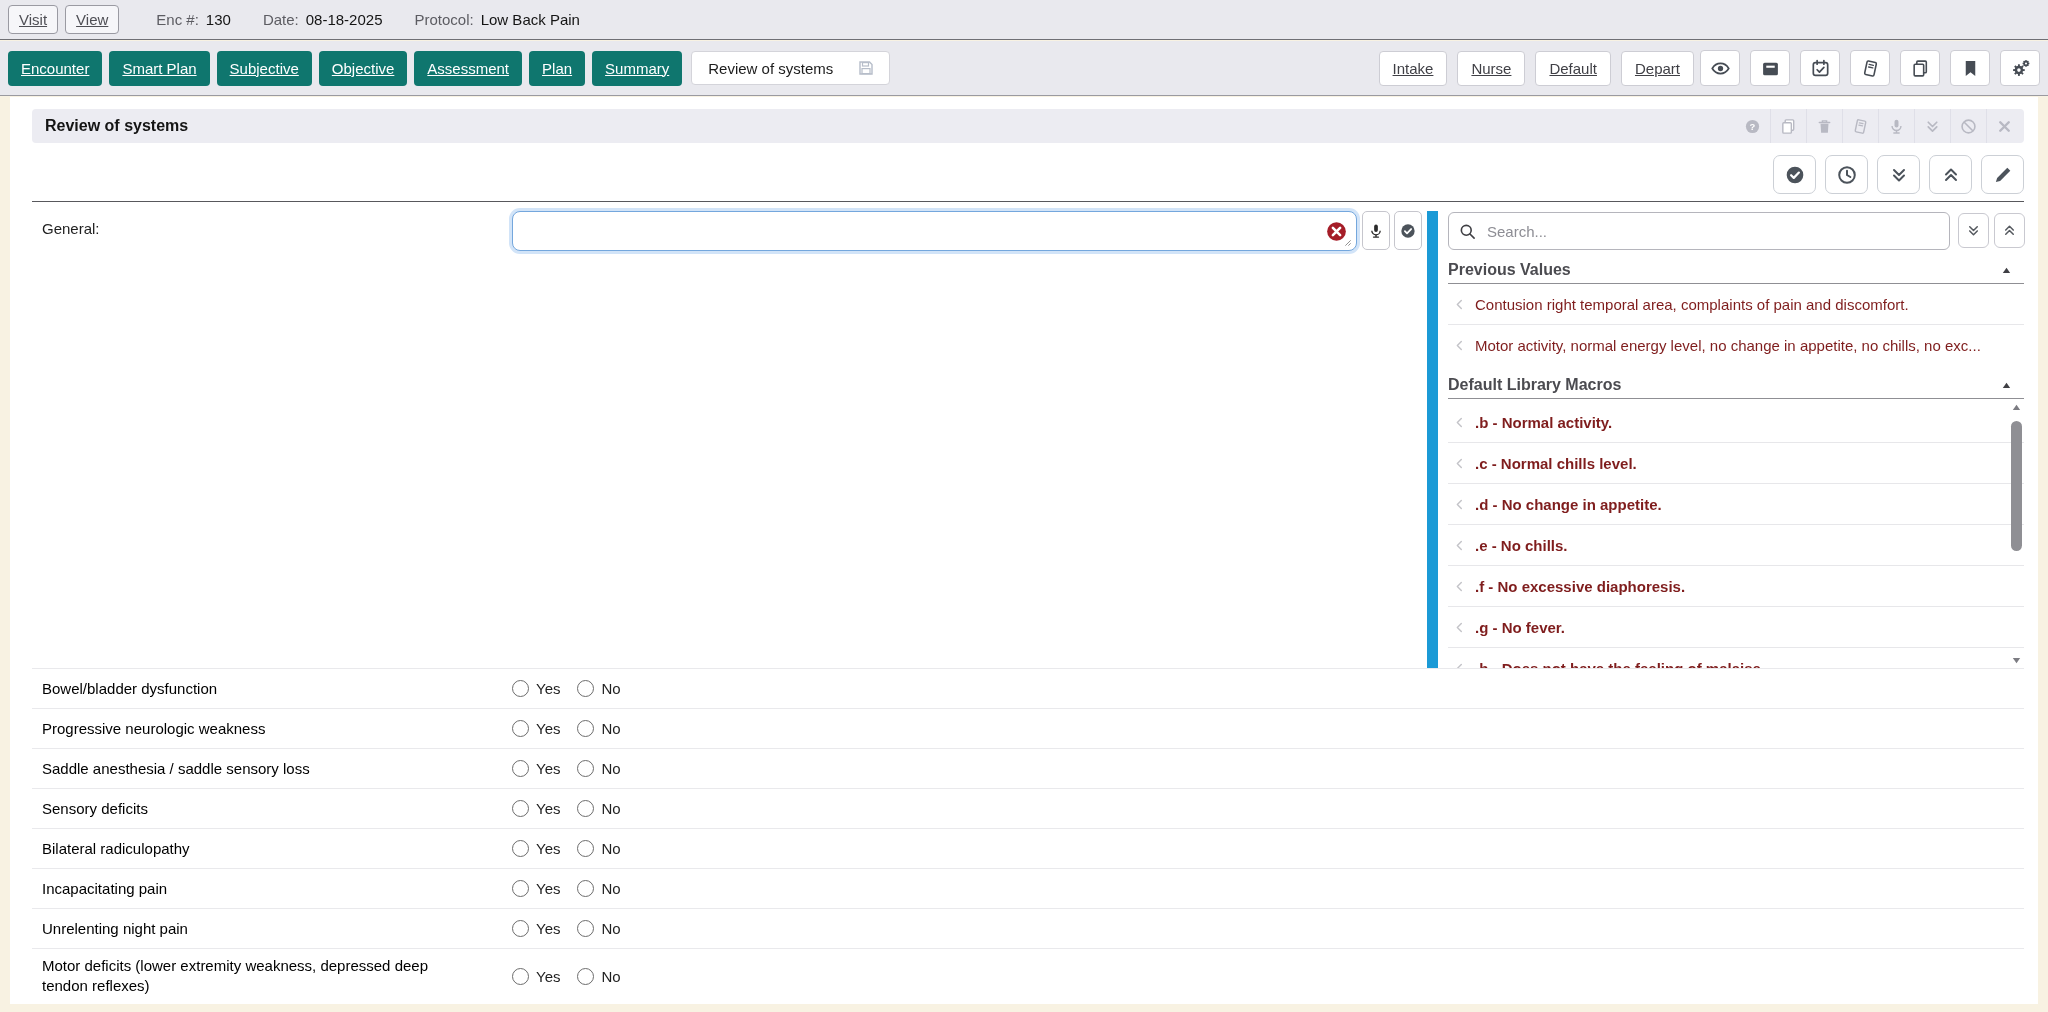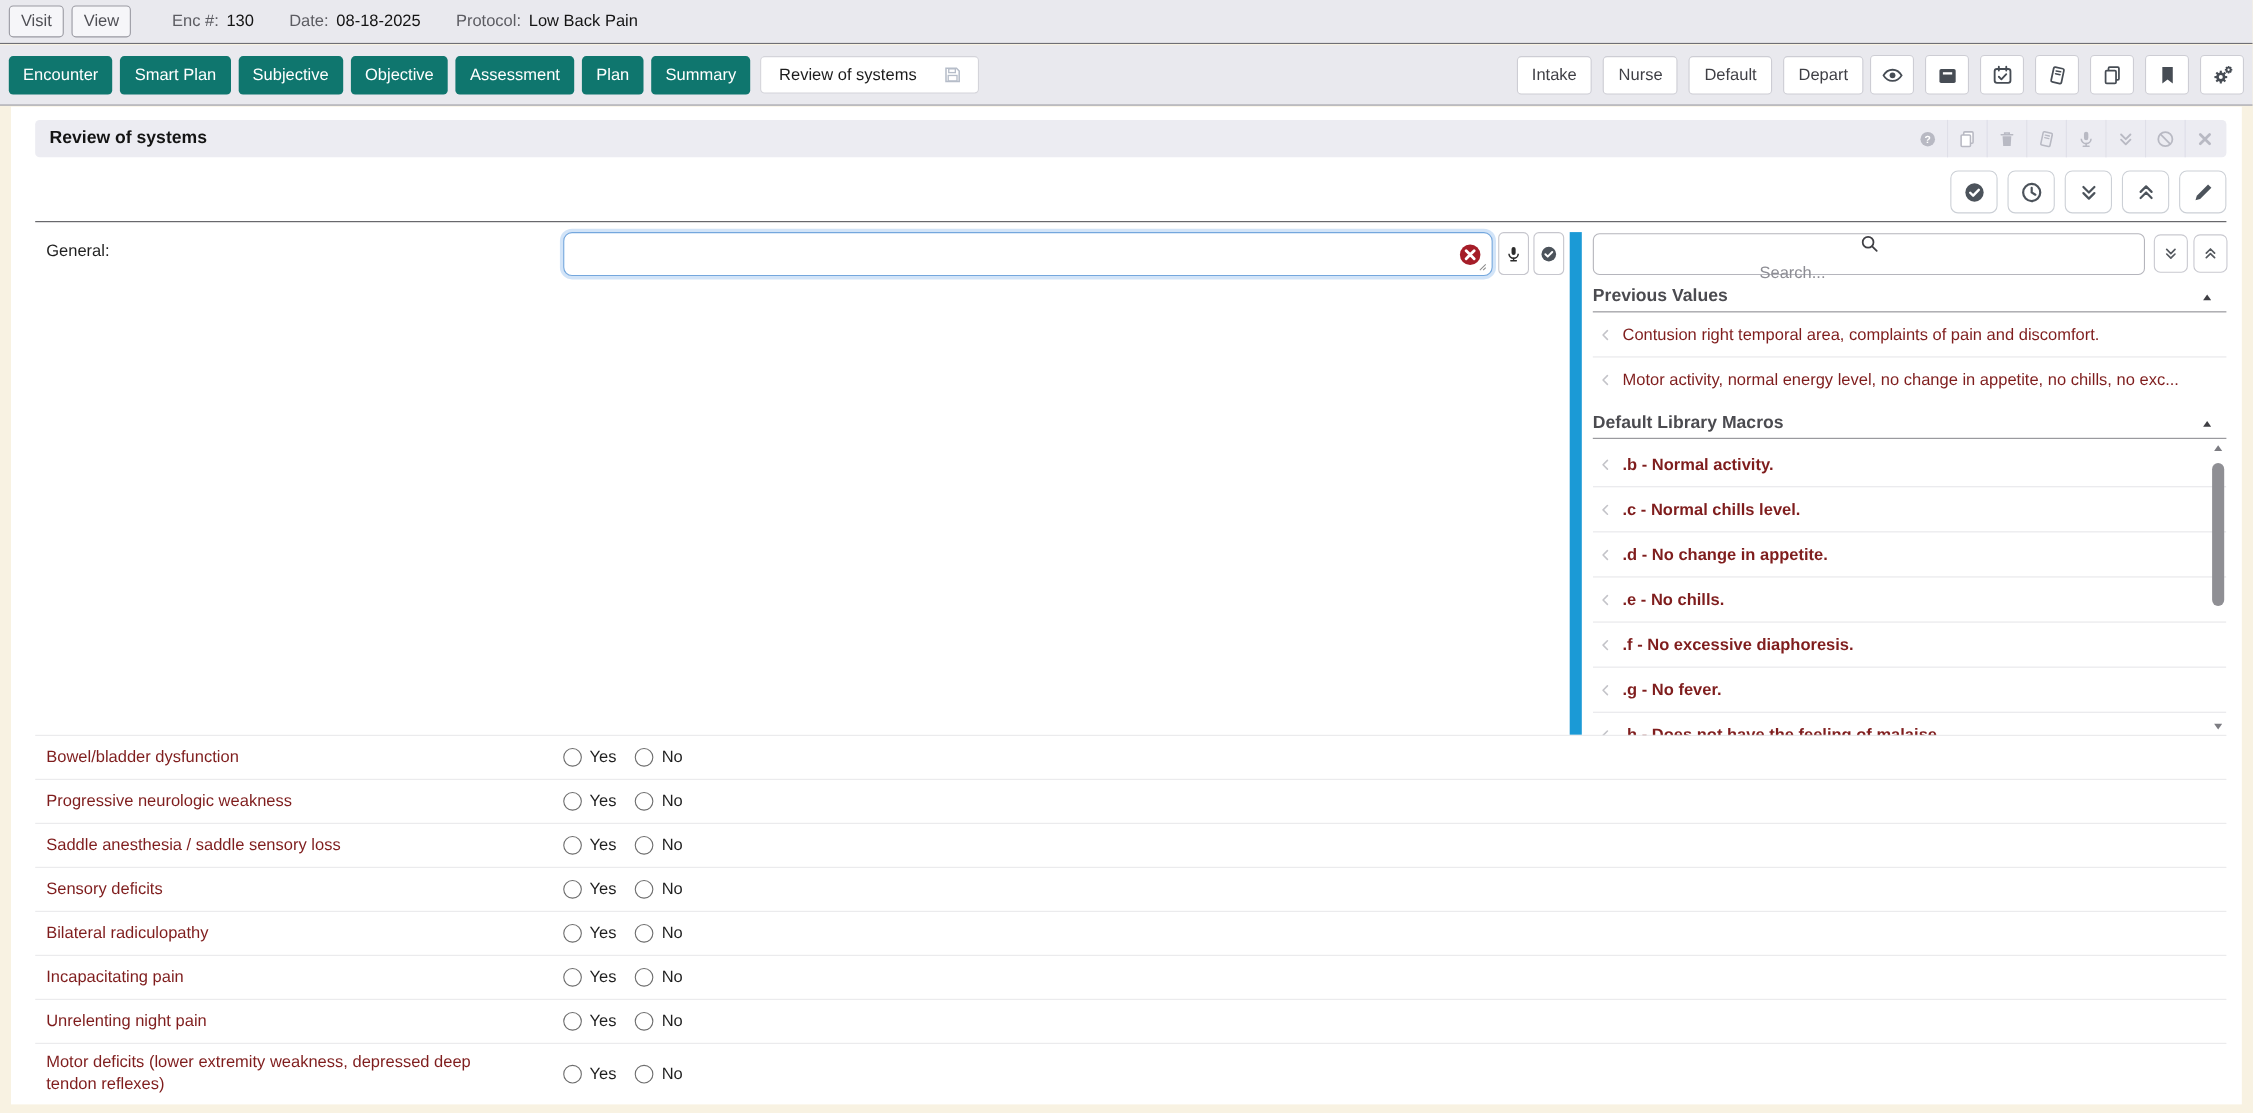--- a/index.html
+++ b/index.html
@@ -1,17 +1,17 @@
 <!DOCTYPE html>
 <html><head>
 <meta charset="utf-8">
 <style>
   html,body{margin:0;padding:0;background:#f8f2e2;}
   .screen{position:relative;width:2048px;height:1012px;background:#f8f2e2;font-family:"Liberation Sans",sans-serif;overflow:hidden;}
-  button{font-family:inherit;cursor:pointer;}
+  button{font-family:inherit;cursor:pointer;text-decoration:underline;}
   .ic{display:inline-flex;align-items:center;justify-content:center;}
   .ic svg{width:100%;height:100%;display:block;}
 
   
   .topbar{position:absolute;top:0;left:0;right:0;height:40px;background:#e9e9ee;border-bottom:1px solid #6f6f74;display:flex;align-items:center;padding:0 8px;box-sizing:border-box;}
   .btn-top{background:#f6f6f9;border:1px solid #9a9aa2;border-radius:4px;padding:5px 10px;font-size:15px;color:#4f4f55;margin-right:7px;}
   .tb-label{color:#5c5c62;font-size:15px;margin-left:32px;}
   .tb-label.first{margin-left:30px;}
   .tb-value{color:#141414;font-size:15px;margin-left:7px;}
 
@@ -46,21 +46,21 @@
   .g-value{font-size:15px;color:#222;}
   .clear-ic{position:absolute;right:9px;top:9px;width:21px;height:21px;background:none;border:none;padding:0;}
   .grip{position:absolute;right:2px;bottom:1px;width:12px;height:12px;color:#8a8a8a;}
   .mini-btn{position:absolute;width:28px;height:39px;background:#fff;border:1px solid #c6c6cd;border-radius:5px;display:flex;align-items:center;justify-content:center;color:#2b2b2b;padding:0;}
   .mini-btn .ic{width:16px;height:16px;}
   .mic-btn{left:1352px;top:114px;}
   .ok-btn{left:1384px;top:114px;color:#4c535b;}
   .blue-divider{position:absolute;left:1417px;top:114px;width:11px;height:457px;background:#1b9ad6;}
 
   
-  .search-box{position:absolute;left:1438px;top:115px;width:502px;height:38px;box-sizing:border-box;border:1px solid #b5b5bc;border-radius:6px;background:#fff;display:flex;align-items:center;padding:0 10px;gap:9px;flex-direction:column;}
+  .search-box{position:absolute;left:1438px;top:115px;width:502px;height:38px;box-sizing:border-box;border:1px solid #b5b5bc;border-radius:6px;background:#fff;display:flex;align-items:center;padding:0 10px;gap:9px;}
   .search-ic{width:17px;height:17px;color:#3f3f44;}
   .search-input{border:none;outline:none;flex:1;font-size:15px;font-family:inherit;color:#333;background:transparent;}
   .search-input::placeholder{color:#8d8d94;}
   .pane-btns{position:absolute;left:1948px;top:116px;display:flex;gap:5px;}
   .pane-btn{width:31px;height:35px;background:#fff;border:1px solid #c9c9d0;border-radius:6px;display:flex;align-items:center;justify-content:center;color:#55595f;padding:0;}
   .pane-btn .ic{width:15px;height:15px;}
   .side-panel{position:absolute;left:1438px;top:160px;width:576px;}
   .sp-head{display:flex;align-items:center;justify-content:space-between;height:26px;border-bottom:1px solid #8f8f94;}
   .sp-head.mt{margin-top:7px;}
   .sp-title{font-weight:bold;font-size:16px;color:#4b4b50;}
@@ -72,21 +72,21 @@
   .macro-wrap{position:relative;height:270px;overflow:hidden;font-weight:bold;}
   .macros{padding-top:3px;}
   .scrollbar{position:absolute;right:0;top:3px;height:264px;width:15px;display:flex;flex-direction:column;align-items:center;}
   .sb-arrow{width:11px;height:11px;color:#7c7c82;}
   .sb-thumb{width:11px;height:130px;background:#8f8f94;border-radius:7px;margin-top:8px;}
   .sb-down{position:absolute;bottom:0;}
 
   
   .questions{position:absolute;left:22px;right:14px;top:571px;}
   .q-row{display:flex;align-items:center;border-top:1px solid #e9e9ec;padding-left:10px;min-height:40px;box-sizing:border-box;}
-  .q-label{flex:0 0 446px;padding:7px 20px 7px 0;box-sizing:border-box;font-size:15px;color:#7f1d1d;line-height:20px;}
+  .q-label{flex:0 0 446px;padding:7px 20px 7px 0;box-sizing:border-box;font-size:15px;color:#000000;line-height:20px;}
   .q-opts{display:flex;align-items:center;margin-left:24px;gap:17px;}
   .q-opt{display:flex;align-items:center;gap:7px;}
   .radio{width:17px;height:17px;border:1px solid #6d6d6d;border-radius:50%;background:#fff;box-sizing:border-box;}
   .q-txt{font-size:15px;color:#1f1f1f;}
 </style>
 </head>
 <body>
 
 <div class="screen">
 

